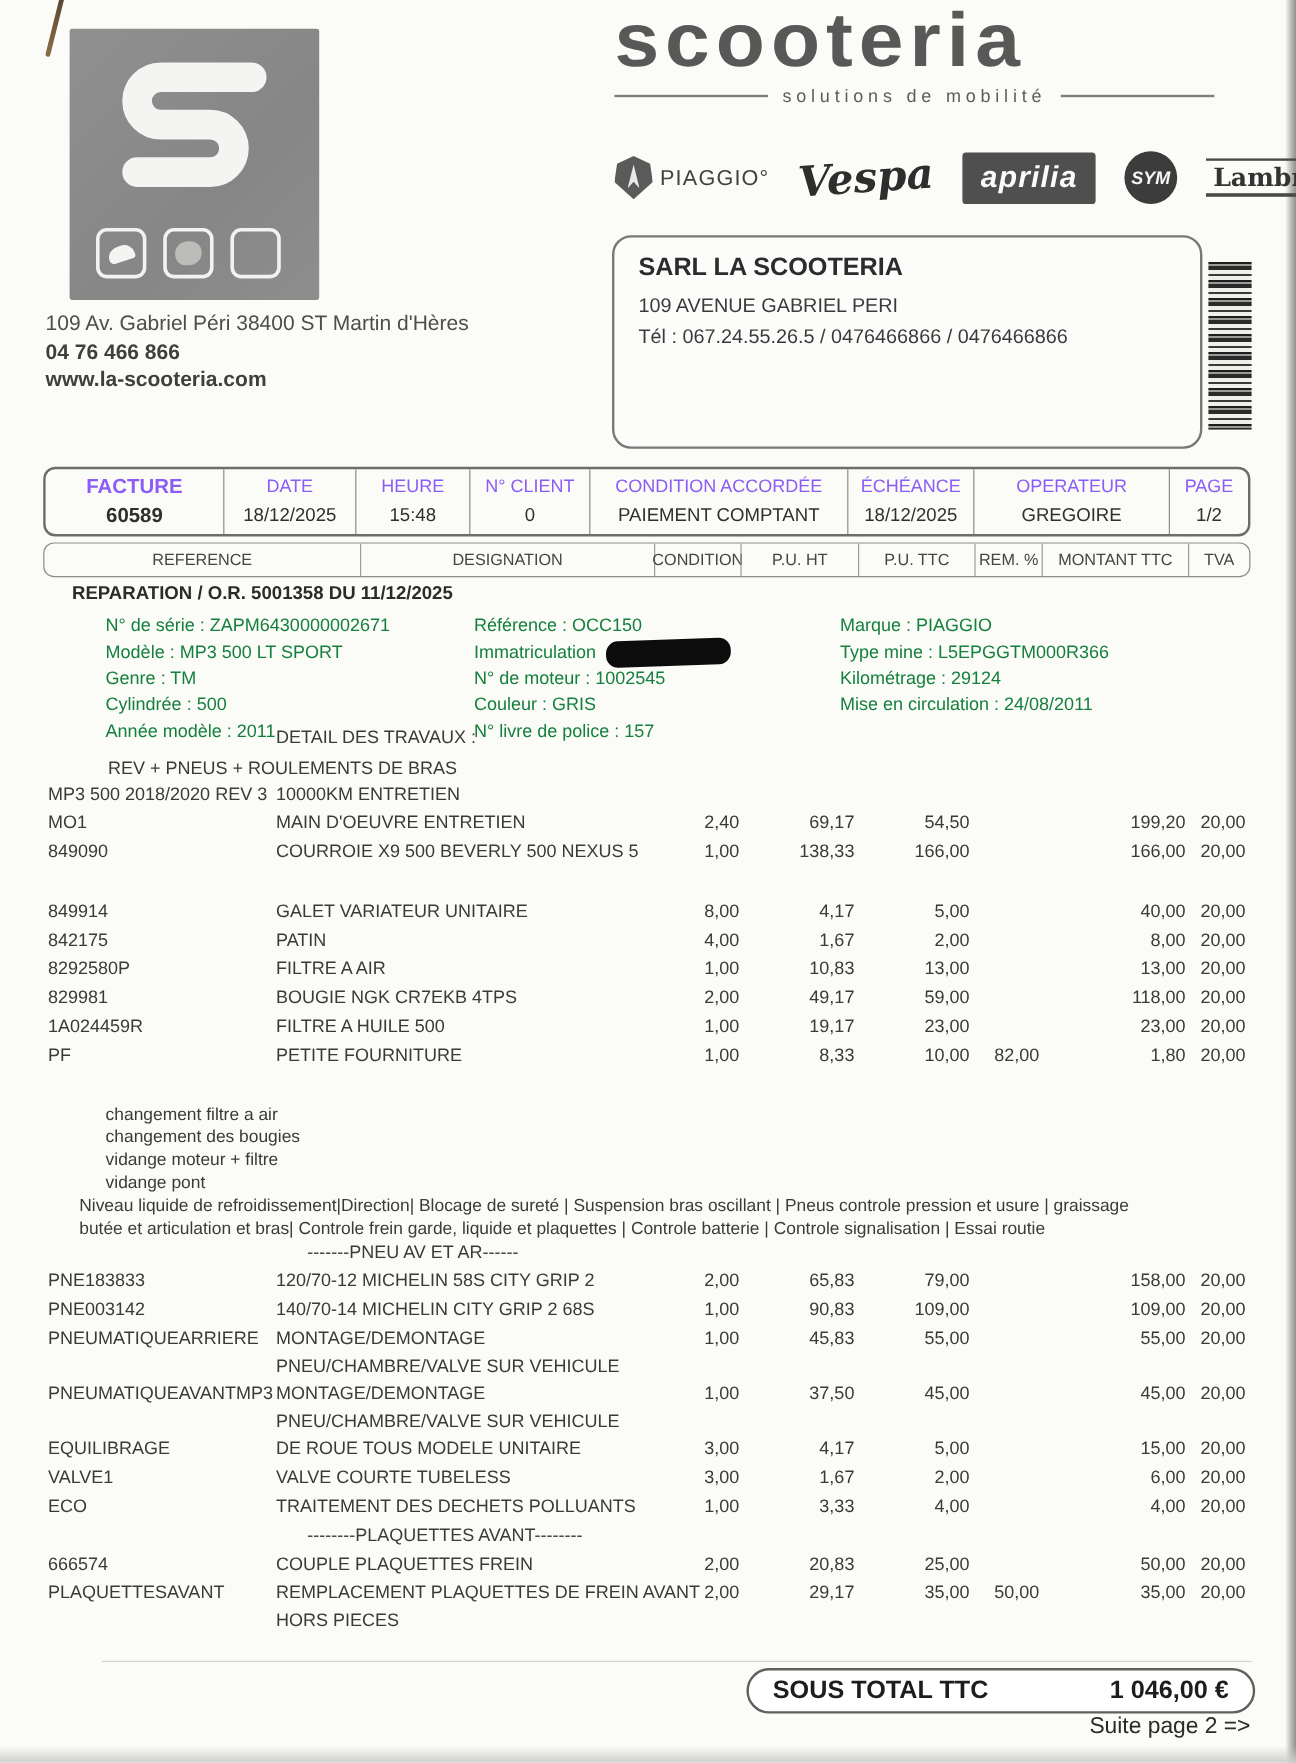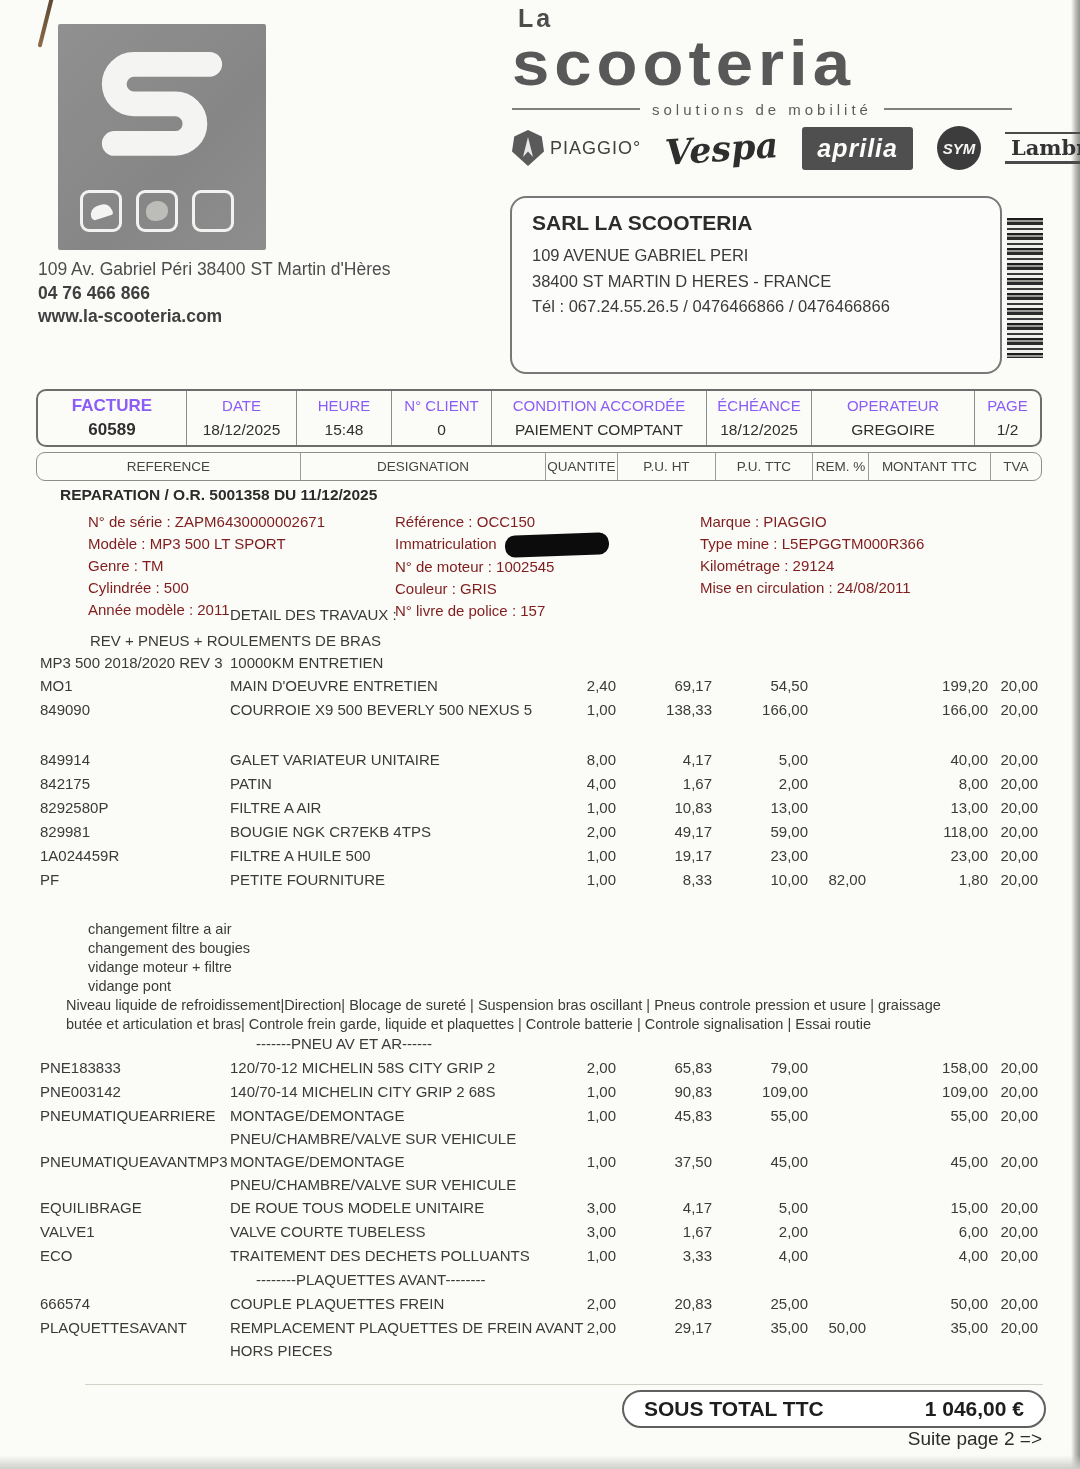--- a/index.html
+++ b/index.html
@@ -80,21 +80,21 @@
   .col-header{position:absolute;left:36px;top:452px;width:1006px;height:29px;box-sizing:border-box;
     border:1.5px solid #8d8d8d;border-radius:9px;display:flex;align-items:stretch;}
   .colh{box-sizing:border-box;border-left:1px solid #9c9c9c;display:flex;align-items:center;justify-content:center;
     font-size:13.5px;color:#454545;}
   .colh:first-child{border-left:none;}
   .h0{width:263px}.h1{width:245px}.h2{width:72px}.h3{width:98px}.h4{width:97px}.h5{width:56px}.h6{width:122px}.h7{flex:1}
 
   
   .vehicle{position:absolute;left:36px;top:486px;width:1006px;}
   .repair-title{position:absolute;left:24px;top:0;font-weight:bold;font-size:15.5px;color:#2b2b2b;}
-  .vcol{position:absolute;top:25px;font-size:15px;line-height:22px;color:#7f1d1d;}
+  .vcol{position:absolute;top:25px;font-size:15px;line-height:22px;color:#15803d;}
   .vcol1{left:52px;}
   .vcol2{left:359px;}
   .vcol3{left:664px;}
   .redaction{display:inline-block;width:104px;height:22px;background:#0c0c0c;border-radius:10px;
     vertical-align:middle;margin-left:8px;transform:rotate(-2deg);}
 
   
   .items{position:absolute;left:36px;top:600px;width:1006px;padding-top:6px;font-size:15px;color:#3a3a3a;}
   .row{position:relative;}
   .r-title{height:26px;padding-left:194px;}
@@ -146,21 +146,20 @@
   </div>
 </div>
 
 <div class="left-address">
   <div>109 Av. Gabriel Péri 38400 ST Martin d'Hères</div>
   <div class="phone">04 76 466 866</div>
   <div class="web">www.la-scooteria.com</div>
 </div>
 
 <div class="wordmark">
-  <div class="wm-la">La</div>
   <div class="wm-name">scooteria</div>
   <div class="wm-tagline">
     <span class="tl-line"></span>
     <span class="tl-text">solutions de mobilité</span>
     <span class="tl-line"></span>
   </div>
 </div>
 
 <div class="brands">
   <div class="brand piaggio">
@@ -169,21 +168,20 @@
   </div>
   <div class="brand vespa">Vespa</div>
   <div class="brand aprilia">aprilia</div>
   <div class="brand sym">SYM</div>
   <div class="brand lambretta">Lambretta</div>
 </div>
 
 <div class="company-box">
   <div class="cname">SARL LA SCOOTERIA</div>
   <div class="cline">109 AVENUE GABRIEL PERI</div>
-  <div class="cline">38400 ST MARTIN D HERES - FRANCE</div>
   <div class="cline">Tél : 067.24.55.26.5 / 0476466866 / 0476466866</div>
 </div>
 <div class="barcode"></div>
 
 <div class="inv-header">
     <div class="inv-cell c0">
       <div class="inv-label">FACTURE</div>
       <div class="inv-value">60589</div>
     </div>
     <div class="inv-cell c1">
@@ -211,21 +209,21 @@
       <div class="inv-value">GREGOIRE</div>
     </div>
     <div class="inv-cell c7">
       <div class="inv-label">PAGE</div>
       <div class="inv-value">1/2</div>
     </div>
   </div>
 <div class="col-header">
     <div class="colh h0">REFERENCE</div>
     <div class="colh h1">DESIGNATION</div>
-    <div class="colh h2">QUANTITE</div>
+    <div class="colh h2">CONDITION</div>
     <div class="colh h3">P.U. HT</div>
     <div class="colh h4">P.U. TTC</div>
     <div class="colh h5">REM. %</div>
     <div class="colh h6">MONTANT TTC</div>
     <div class="colh h7">TVA</div>
   </div>
 
 <div class="vehicle">
   <div class="repair-title">REPARATION / O.R. 5001358 DU 11/12/2025</div>
   <div class="vcol vcol1">

